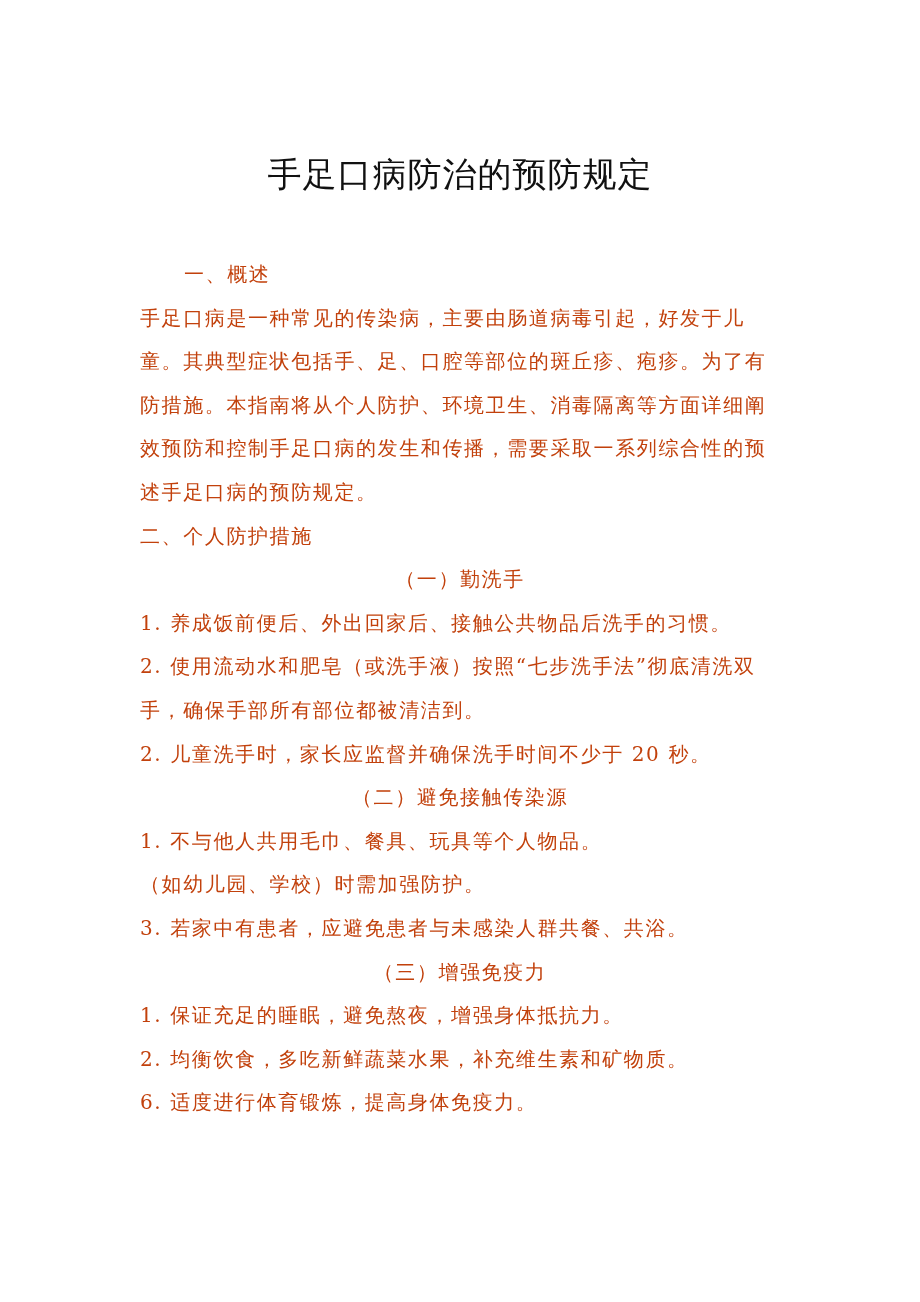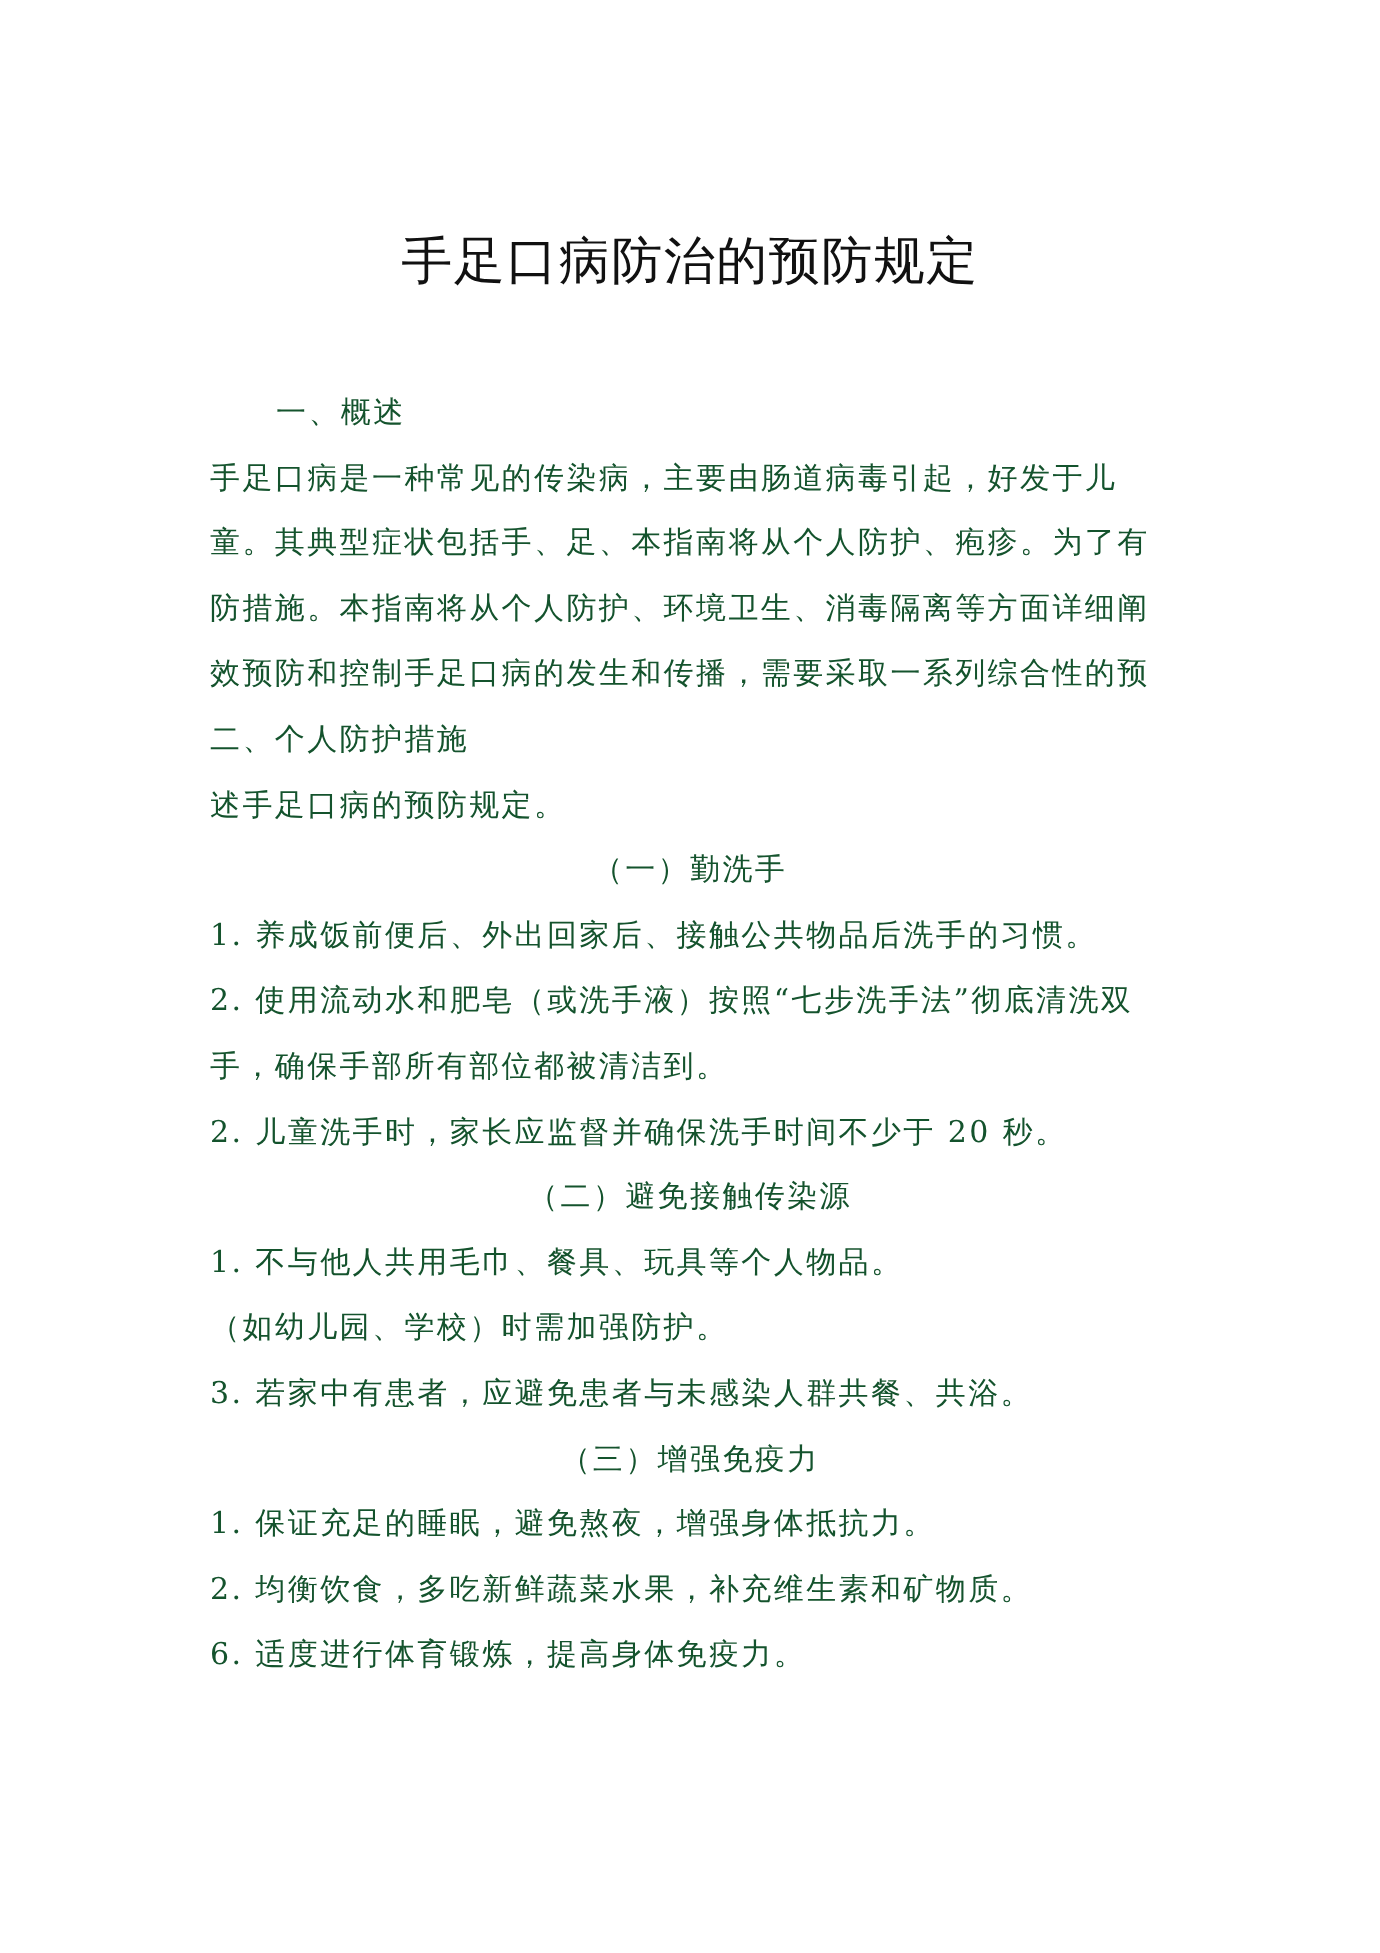--- a/index.html
+++ b/index.html
@@ -33,39 +33,39 @@
     left: 140px;
     top: 253px;
     width: 640px;
   }
   .line {
     font-size: 20px;
     line-height: 43.6px;
     height: 43.6px;
     white-space: nowrap;
     letter-spacing: 1.6px;
-    color: #14532d;
+    color: #c2410c;
   }
   .indent { padding-left: 44px; }
   .sub { padding-left: 0px; text-align: center; }
 </style>
 </head>
 <body>
 
 <div class="page">
   <div class="title">手足口病防治的预防规定</div>
 
   <div class="body">
     <div class="line indent">一、概述</div>
     <div class="line">手足口病是一种常见的传染病，主要由肠道病毒引起，好发于儿</div>
-    <div class="line">童。其典型症状包括手、足、本指南将从个人防护、疱疹。为了有</div>
+    <div class="line">童。其典型症状包括手、足、口腔等部位的斑丘疹、疱疹。为了有</div>
     <div class="line">防措施。本指南将从个人防护、环境卫生、消毒隔离等方面详细阐</div>
     <div class="line">效预防和控制手足口病的发生和传播，需要采取一系列综合性的预</div>
+    <div class="line">述手足口病的预防规定。</div>
     <div class="line">二、个人防护措施</div>
-    <div class="line">述手足口病的预防规定。</div>
     <div class="line sub">（一）勤洗手</div>
     <div class="line">1. 养成饭前便后、外出回家后、接触公共物品后洗手的习惯。</div>
     <div class="line">2. 使用流动水和肥皂（或洗手液）按照“七步洗手法”彻底清洗双</div>
     <div class="line">手，确保手部所有部位都被清洁到。</div>
     <div class="line">2. 儿童洗手时，家长应监督并确保洗手时间不少于 20 秒。</div>
     <div class="line sub">（二）避免接触传染源</div>
     <div class="line">1. 不与他人共用毛巾、餐具、玩具等个人物品。</div>
     <div class="line">（如幼儿园、学校）时需加强防护。</div>
     <div class="line">3. 若家中有患者，应避免患者与未感染人群共餐、共浴。</div>
     <div class="line sub">（三）增强免疫力</div>

